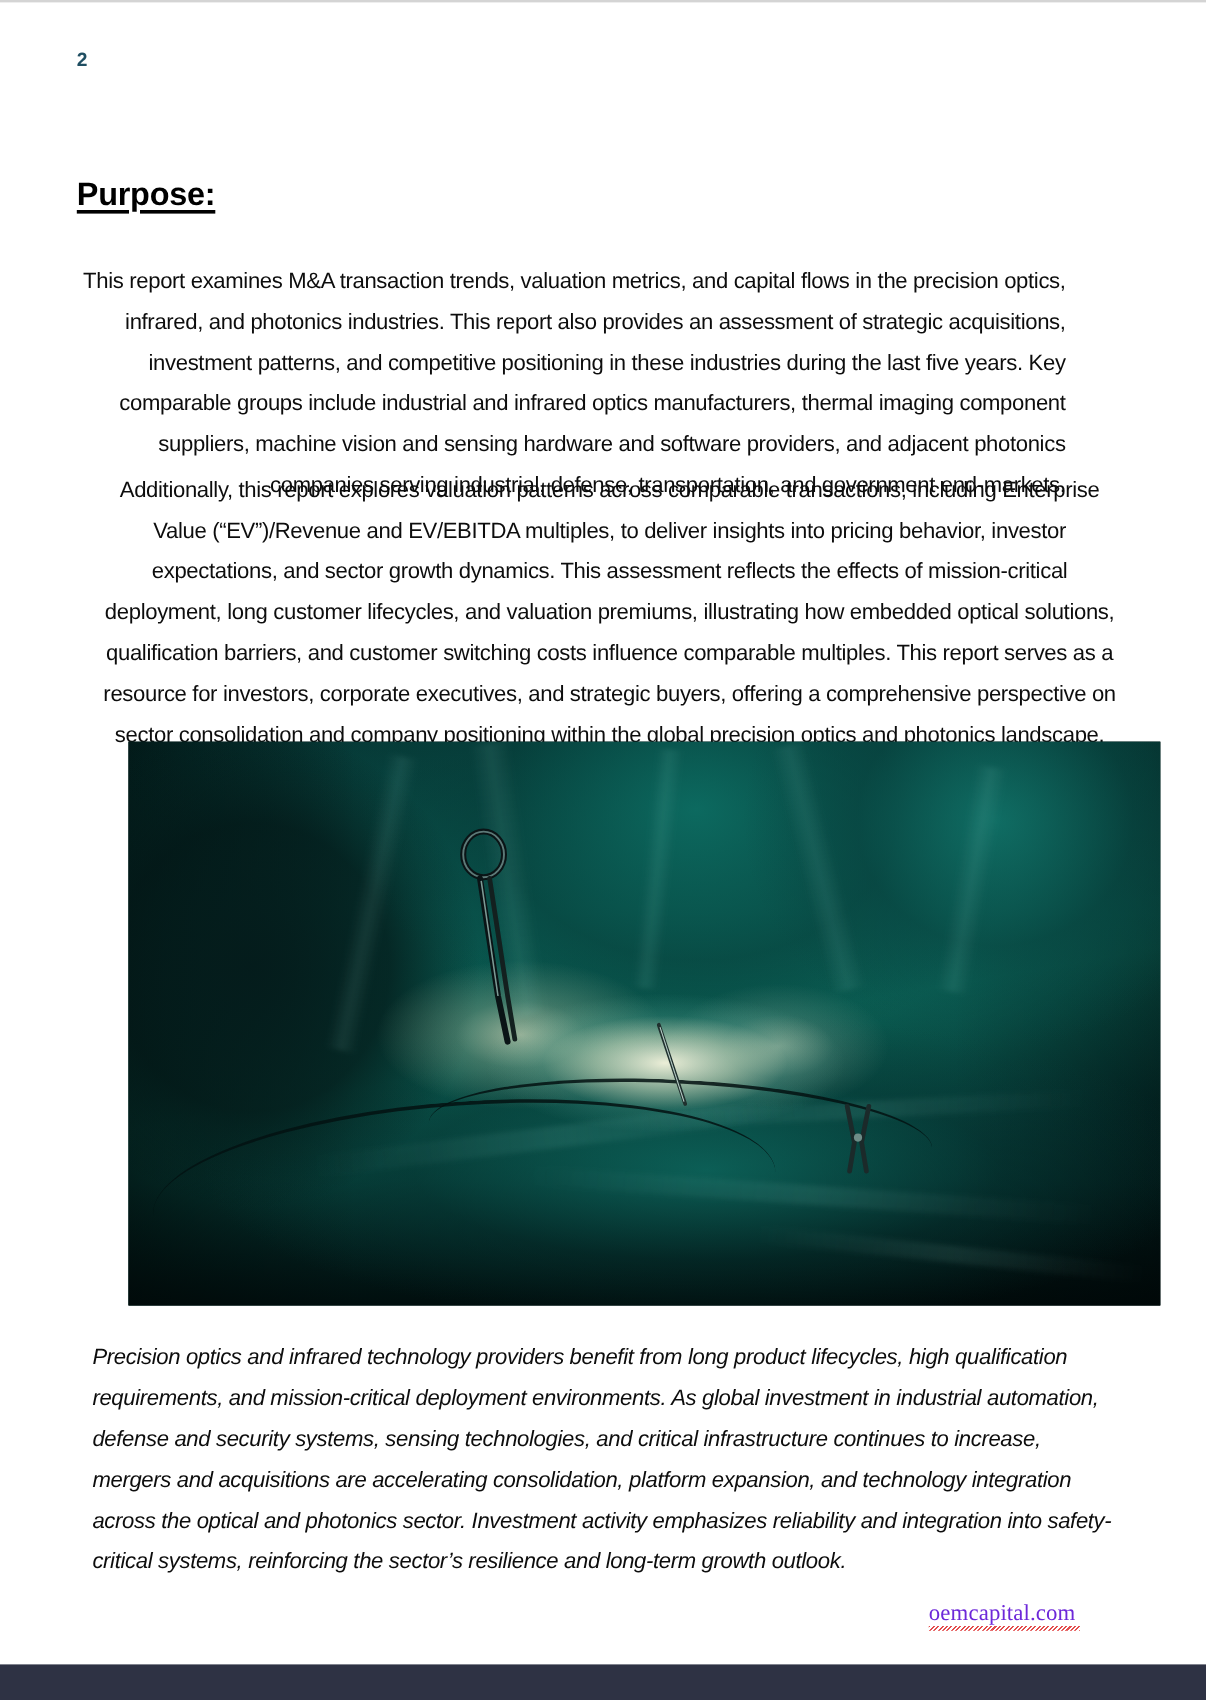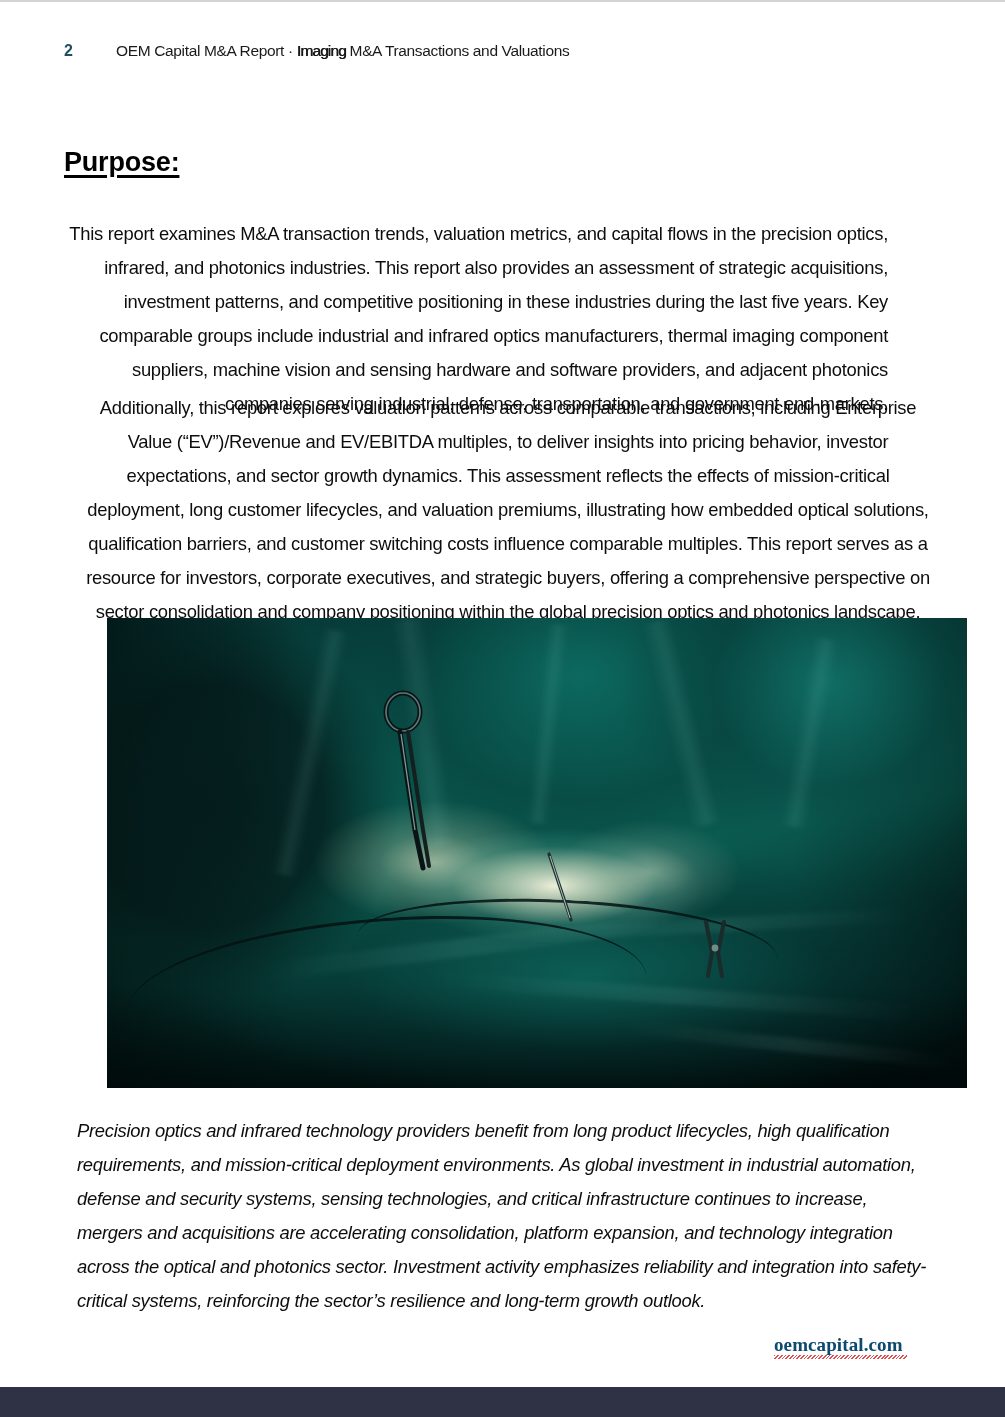--- a/index.html
+++ b/index.html
@@ -197,23 +197,22 @@
     position: absolute;
     pointer-events: none;
   }
   
   .footer-link {
     position: absolute;
     top: 1334px;
     left: 774px;
     font-family: "Liberation Serif", serif;
     font-size: 19px;
-    color: #0c4a6e;
+    color: #6d28d9;
     letter-spacing: 0.1px;
-    font-weight: bold;
   }
   .footer-link .squiggle {
     position: absolute;
     left: 0;
     right: -4px;
     bottom: -3px;
     height: 4px;
     background-image:
       repeating-linear-gradient(135deg,
         #e03a3a 0px, #e03a3a 1.2px,
@@ -231,23 +230,20 @@
 </style>
 </head>
 <body>
 
 <div class="page">
 
   <div class="top-rule"></div>
 
   <div class="page-header">
     <span class="page-number">2</span>
-    <span class="header-title">
-      <span>OEM Capital M&amp;A Report · </span><span class="overlap"><span class="ghost">Imaging</span><span>Imaging</span></span><span> M&amp;A Transactions and Valuations</span>
-    </span>
   </div>
 
   <div class="content">
 
     <h1 class="section-title">Purpose:</h1>
 
     <p class="para para-1">This report examines M&amp;A transaction trends, valuation metrics, and capital flows in the precision optics, infrared, and photonics industries.  This report also provides an assessment of strategic acquisitions, investment patterns, and competitive positioning in these industries during the last five years. Key comparable groups include industrial and infrared optics manufacturers, thermal imaging component suppliers, machine vision and sensing hardware and software providers, and adjacent photonics companies serving industrial, defense, transportation, and government end-markets.</p>
 
     <p class="para para-2">Additionally, this report explores valuation patterns across comparable transactions, including Enterprise Value (“EV”)/Revenue and EV/EBITDA multiples, to deliver insights into pricing behavior, investor expectations, and sector growth dynamics. This assessment reflects the effects of mission-critical deployment, long customer lifecycles, and valuation premiums, illustrating how embedded optical solutions, qualification barriers, and customer switching costs influence comparable multiples. This report serves as a resource for investors, corporate executives, and strategic buyers, offering a comprehensive perspective on sector consolidation and company positioning within the global precision optics and photonics landscape.</p>
 

